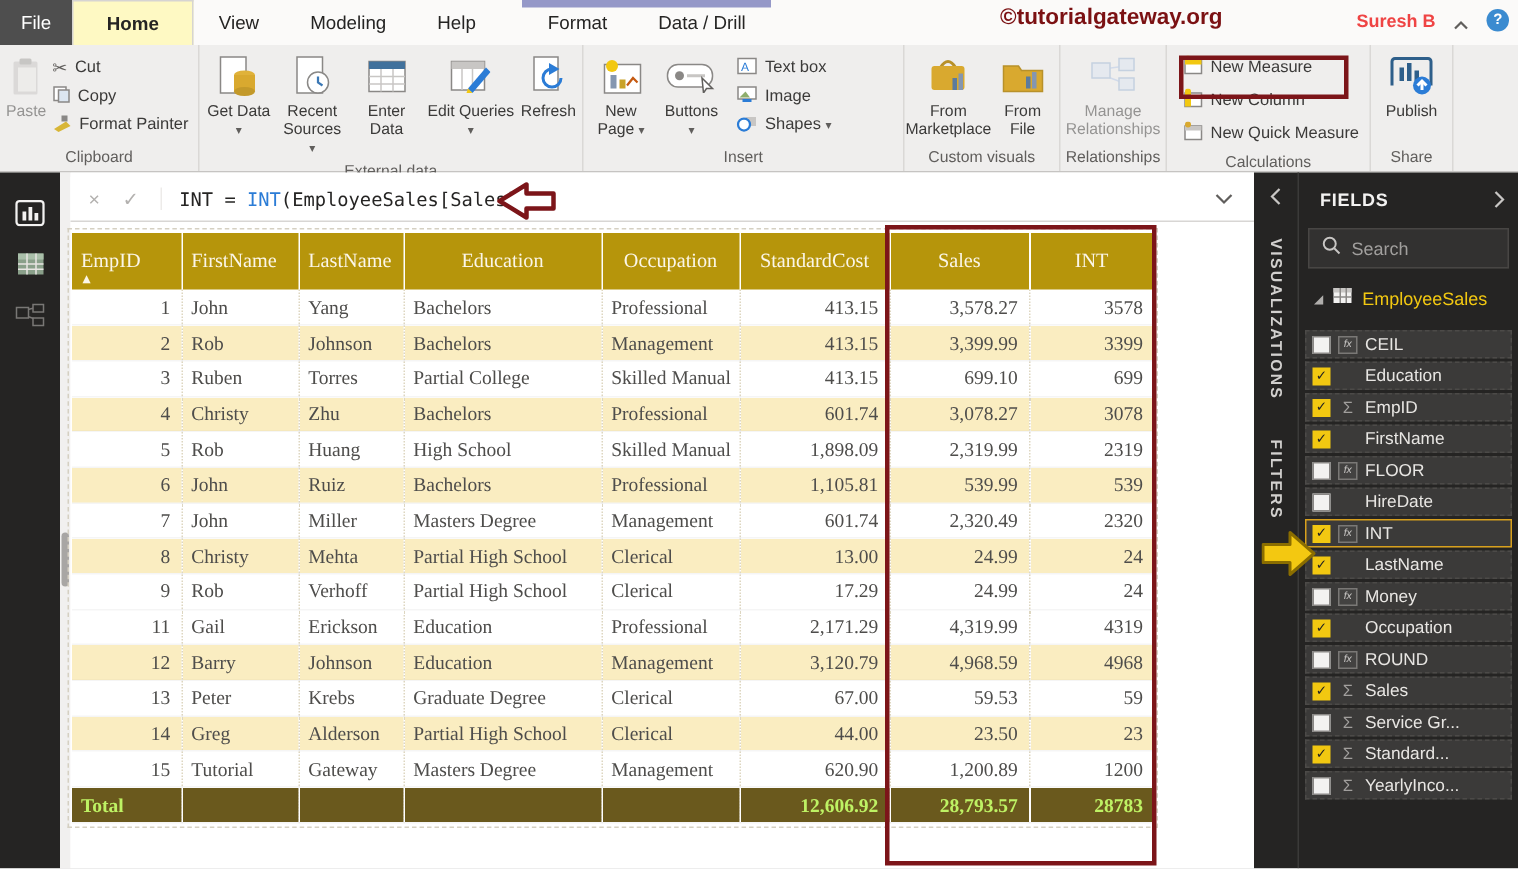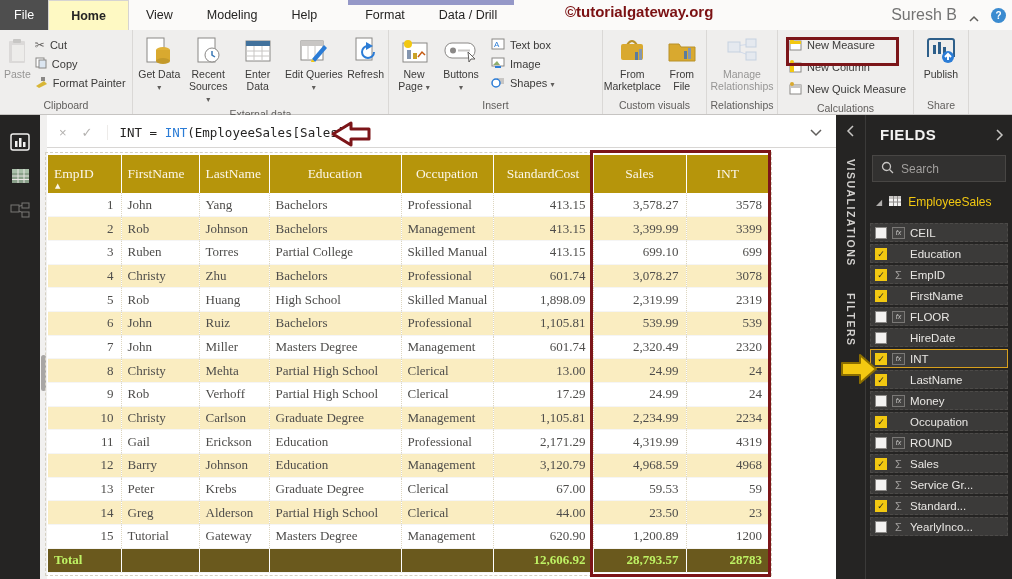--- a/index.html
+++ b/index.html
@@ -9,23 +9,23 @@
     font-family:"Liberation Sans", sans-serif; background:#FBFAF9;
   }
   
   .topbar { position:absolute; left:0; top:0; width:1012px; height:30px; background:#FBFAF9; }
   .tabs { position:absolute; left:0; top:0; height:30px; display:flex; align-items:stretch;justify-content:center; }
   .tab { position:relative; display:flex; align-items:center; padding:0 17px; font-size:12.5px; color:#252423; cursor:pointer; white-space:nowrap; }
   .tab.file { background:#4E4E4E; color:#fff; padding:0 14px; }
   .tab.active { background:#fef9c3; border:1px solid #D6D4D2; border-bottom:none; font-weight:bold; padding:0 22px; }
   .tab.context::before { content:""; position:absolute; left:0; right:0; top:0; height:5px; background:#9598C8; }
   .tab.context.first { margin-left:14px; }
-  .watermark { position:absolute; left:565px; top:3px; width:250px; text-align:left; font-size:15px; font-weight:bold; color:#7B1113; }
+  .watermark { position:absolute; left:565px; top:3px; width:250px; text-align:right; font-size:15px; font-weight:bold; color:#7B1113; }
   .user-area { position:absolute; right:6px; top:6px; display:flex; align-items:center; gap:11px; }
-  .user-name { font-size:16px; color:#737373; }
+  .user-name { font-size:12px; color:#ef4444;font-weight:bold; }
   .caret-up { width:12px; height:10px; }
   .help-badge { width:15px; height:15px; border-radius:50%; background:#3B8BD0; color:#fff; font-size:10px; font-weight:bold; text-align:center; line-height:15px; }
   
   .ribbon { position:absolute; left:0; top:30px; width:1012px; height:85px; background:#EFEEED; border-bottom:1px solid #C6C4C2; display:flex; }
   .rgroup { display:flex; flex-direction:column; border-right:1px solid #DAD8D6; }
   .rg-content { flex:1; display:flex; align-items:flex-start; padding:3px 2px 0 2px; }
   .rg-label { text-align:center; font-size:10.5px; color:#605E5C; padding:1px 0 3px; }
   .rbtn { display:flex; flex-direction:column; align-items:center; text-align:center; gap:2px; padding:3px 2px; color:#3B3A39; font-size:10.5px; line-height:1.15; cursor:pointer; }
   .rbtn .ricon { height:30px; display:flex; align-items:center; justify-content:center; }
   .rbtn.disabled { opacity:.5; }
@@ -67,21 +67,21 @@
   .ann-arrow-right { position:absolute; left:841px; top:351px; pointer-events:none; z-index:5; }
   
   .side-strip { position:absolute; left:836px; top:115px; width:30px; height:464px; background:#252423; border-right:1px solid #3B3A39; display:flex; flex-direction:column; align-items:center; }
   .ss-collapse { margin-top:10px; cursor:pointer; display:flex; }
   .ss-label { writing-mode:vertical-rl; font-size:10.5px; font-weight:bold; letter-spacing:1.5px; color:#D2D0CE; cursor:pointer; }
   .ss-label.v { margin-top:22px; }
   .ss-label.f { margin-top:26px; }
   
   .fields-panel { position:absolute; left:866px; top:115px; width:146px; height:464px; background:#252423; color:#F3F2F1; }
   .fp-header { display:flex; align-items:center; padding:11px 8px 8px 14px; }
-  .fp-title { font-size:15px; font-weight:bold; letter-spacing:.5px; }
+  .fp-title { font-size:12px; font-weight:bold; letter-spacing:.5px; }
   .fp-expand { margin-left:auto; display:flex; cursor:pointer; }
   .fp-search { margin:4px 6px 0 6px; height:27px; background:#323130; border:1px solid #484644; display:flex; align-items:center; gap:7px; padding:0 8px; cursor:text; }
   .fp-search-ph { font-size:12px; color:#A19F9D; }
   .fp-table-row { margin-top:8px; height:24px; display:flex; align-items:center; gap:6px; padding-left:10px; cursor:pointer; }
   .fp-tri { font-size:8px; color:#B0AEAC; font-family:"DejaVu Sans", sans-serif; }
   .fp-table-name { color:#F2C811; font-size:12px; }
   .fp-list { margin-top:9px; }
   .fp-item { display:flex; align-items:center; gap:5px; height:19px; margin:0 4px 2px 4px; background:#3B3A39; border:1px dashed #4C4A48; padding:0 4px; cursor:pointer; }
   .fp-item.hl { border:1px solid #D8A01D; }
   .fp-check { width:12px; height:12px; flex:0 0 12px; font-size:9px; line-height:12px; text-align:center; font-family:"DejaVu Sans", sans-serif; }
@@ -528,30 +528,20 @@
         <tr>
           <td class="al-right">9</td>
           <td class="al-left">Rob</td>
           <td class="al-left">Verhoff</td>
           <td class="al-left">Partial High School</td>
           <td class="al-left">Clerical</td>
           <td class="al-right">17.29</td>
           <td class="al-right">24.99</td>
           <td class="al-right">24</td>
         </tr>
-        <tr class="alt">
-          <td class="al-right">10</td>
-          <td class="al-left">Christy</td>
-          <td class="al-left">Carlson</td>
-          <td class="al-left">Graduate Degree</td>
-          <td class="al-left">Management</td>
-          <td class="al-right">1,105.81</td>
-          <td class="al-right">2,234.99</td>
-          <td class="al-right">2234</td>
-        </tr>
         <tr>
           <td class="al-right">11</td>
           <td class="al-left">Gail</td>
           <td class="al-left">Erickson</td>
           <td class="al-left">Education</td>
           <td class="al-left">Professional</td>
           <td class="al-right">2,171.29</td>
           <td class="al-right">4,319.99</td>
           <td class="al-right">4319</td>
         </tr>

